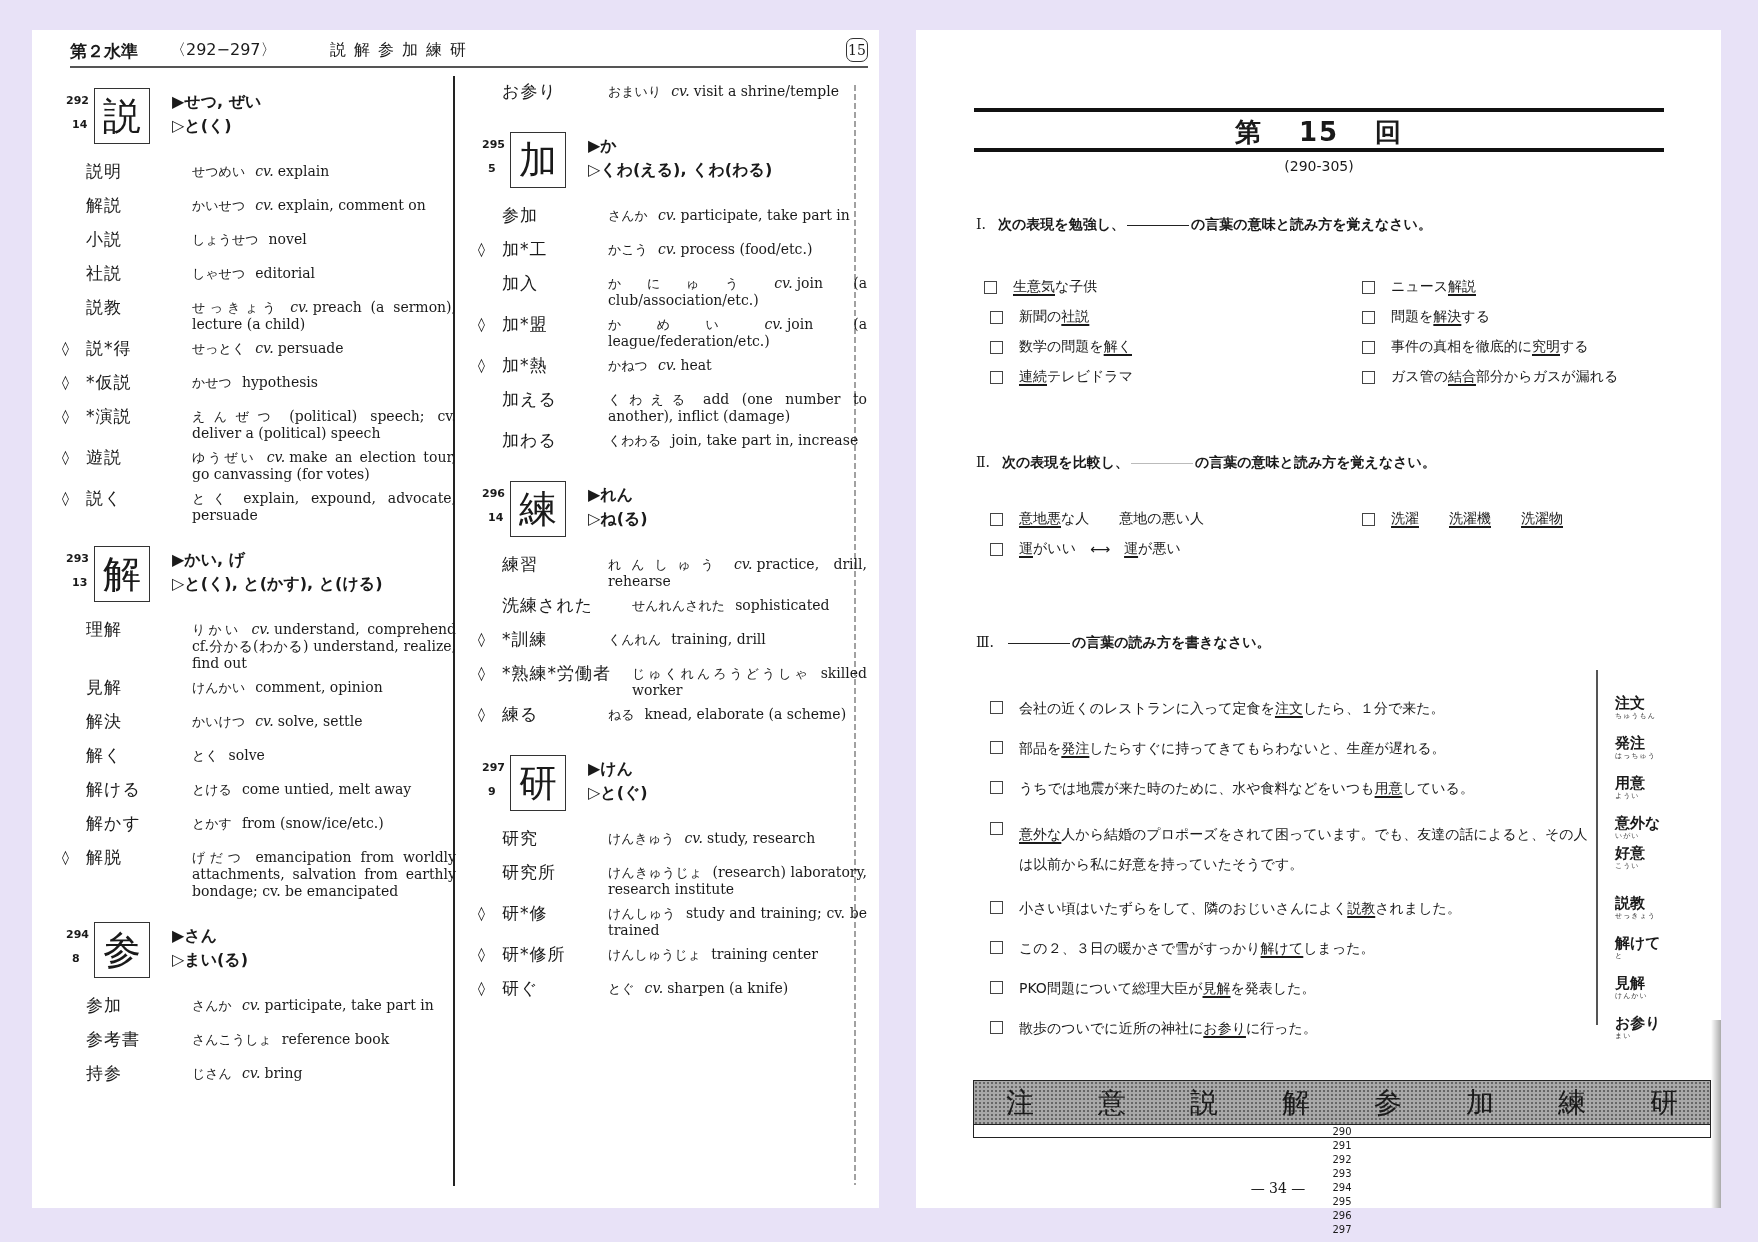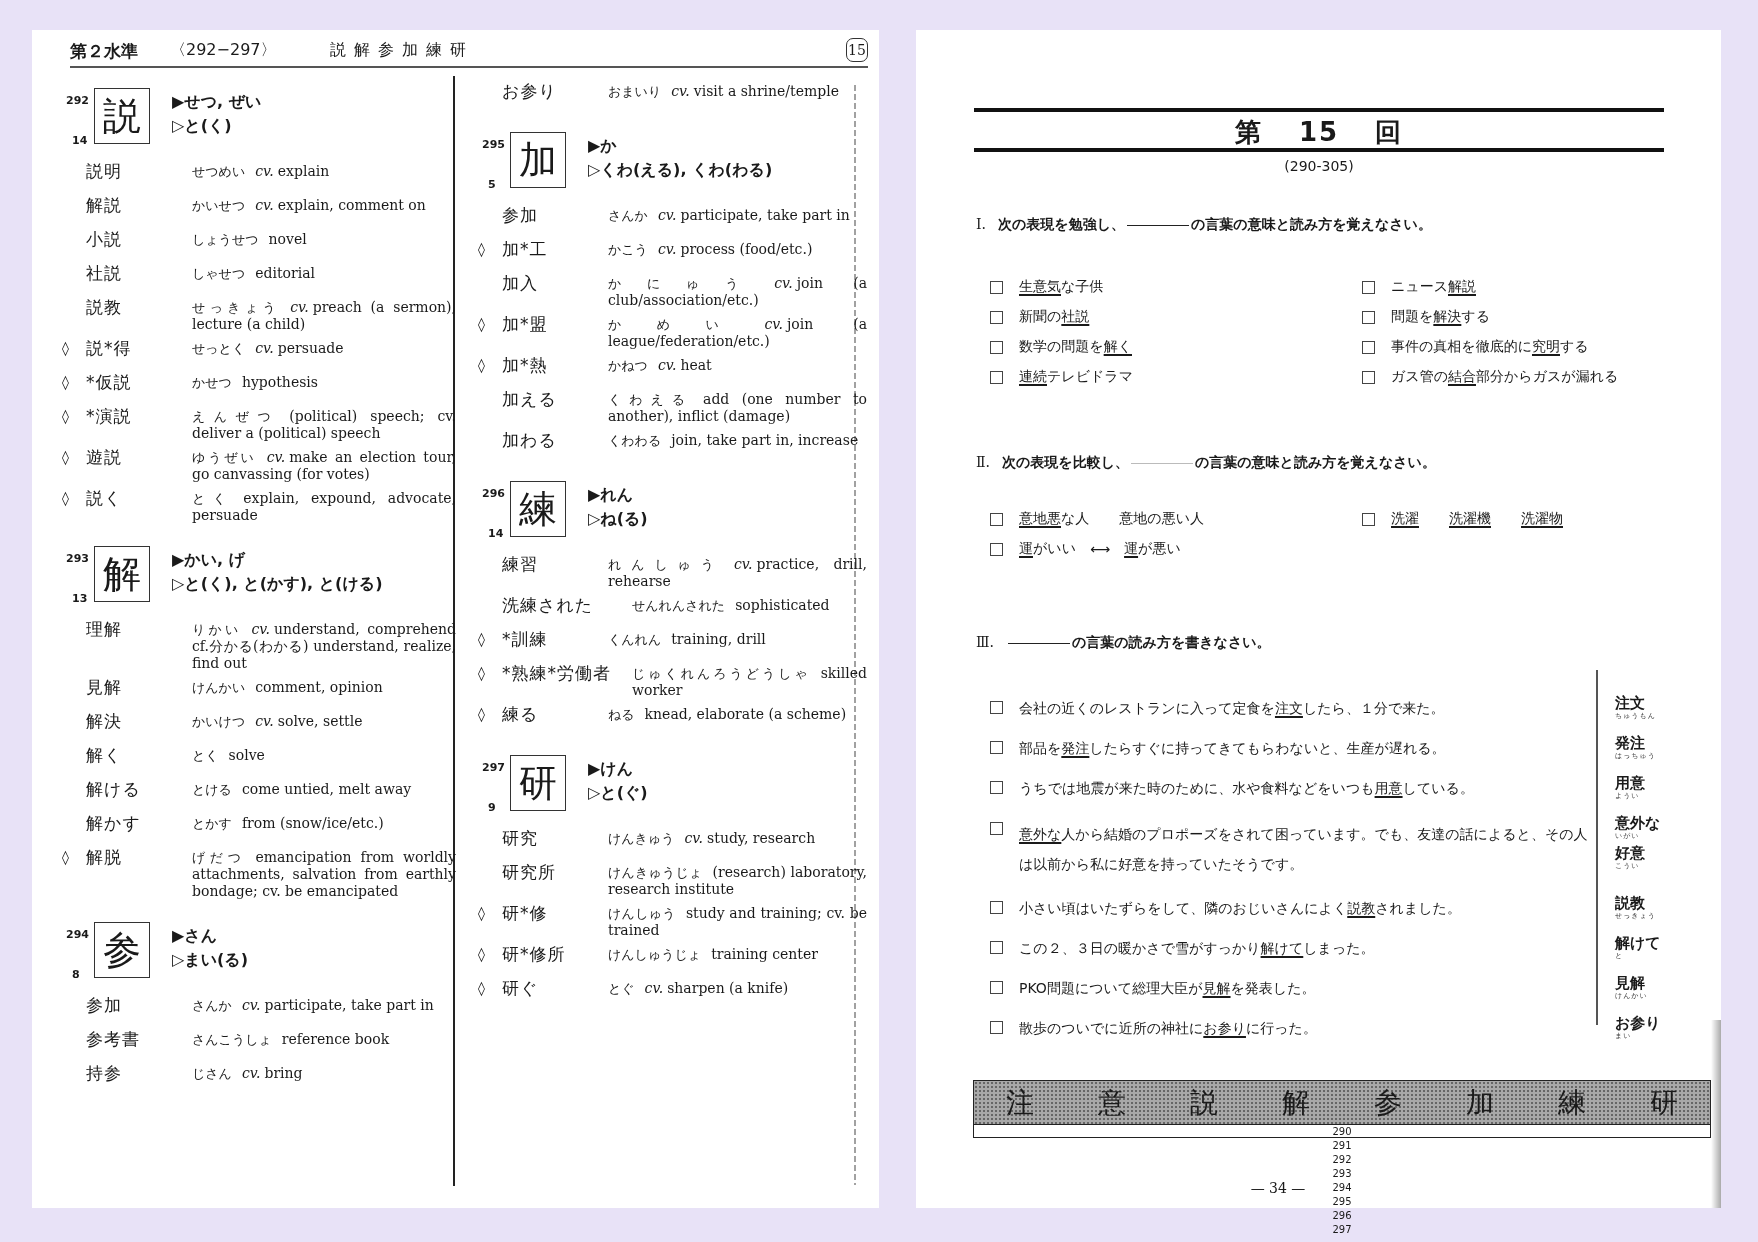--- a/index.html
+++ b/index.html
@@ -18,21 +18,21 @@
   .lp-header .page-circle { position: absolute; right: 0; top: 0; width: 22px; height: 24px; border: 1.5px solid #333; border-radius: 7px; font-size: 14px; text-align: center; line-height: 22px; font-family: "DejaVu Serif", serif; }
 
   .col { position: absolute; top: 50px; }
   #col-left { left: 30px; width: 400px; }
   #col-right { left: 446px; width: 395px; }
   .col-divider { position: absolute; left: 421px; top: 46px; width: 2px; height: 1110px; background: #222; }
   .edge-mark { position: absolute; left: 822px; top: 55px; width: 2px; height: 1100px; background: repeating-linear-gradient(#444 0 6px, transparent 6px 9px); opacity: .5; }
 
   .kanji-block { position: relative; height: 72px; margin-top: 8px; }
   .kanji-block .kno { position: absolute; left: 4px; top: 6px; font-family: "DejaVu Sans", sans-serif; font-weight: bold; font-size: 11px; }
-  .kanji-block .kstroke { position: absolute; left: 10px; top: 46px; font-family: "DejaVu Sans", sans-serif; font-weight: bold; font-size: 11px; }
+  .kanji-block .kstroke { position: absolute; left: 10px; top: 30px; font-family: "DejaVu Sans", sans-serif; font-weight: bold; font-size: 11px; }
   .kanji-block .kbox { position: absolute; left: 32px; top: 0; width: 56px; height: 56px; border: 1px solid #333; font-size: 38px; text-align: center; line-height: 54px; font-family: "DejaVu Sans", sans-serif; }
   .kanji-block .on { position: absolute; left: 110px; top: 4px; font-family: "DejaVu Sans", sans-serif; font-weight: bold; font-size: 16px; }
   .kanji-block .kun { position: absolute; left: 110px; top: 28px; font-family: "DejaVu Sans", sans-serif; font-weight: bold; font-size: 16px; }
 
   .entry { position: relative; display: flex; min-height: 30px; margin-bottom: 4px; }
   .entry .mark { width: 24px; flex: none; font-size: 14px; padding-top: 3px; font-family: "DejaVu Sans", sans-serif; }
   .entry .word { width: 106px; flex: none; font-size: 17px; font-family: "DejaVu Sans", sans-serif; letter-spacing: 1px; }
   .entry .def { flex: 1; font-size: 14px; line-height: 17px; padding-top: 3px; padding-right: 6px; text-align: justify; }
   .entry .def .reading { font-family: "DejaVu Sans", sans-serif; font-size: 13px; margin-right: 10px; }
   .entry .def .cv { font-style: italic; margin-right: 4px; }
@@ -393,21 +393,21 @@
         <div>292</div>
         <div>293</div>
         <div>294</div>
         <div>295</div>
         <div>296</div>
         <div>297</div>
       </div>
   </div>
   <div class="page-num">— 34 —</div>
   <div class="spine-shadow"></div>
-<div class="chk-item" style="left: 74px; top: 248px; text-align: right;">
+<div class="chk-item" style="left: 68px; top: 248px; text-align: right;">
       <span class="chk"></span>
       <span></span>
       <span class="u">生意気</span>
       <span>な子供</span>
     </div>
     <div class="chk-item" style="left: 74px; top: 278px;">
       <span class="chk"></span>
       <span>新聞の</span>
       <span class="u">社説</span>
       <span></span>

